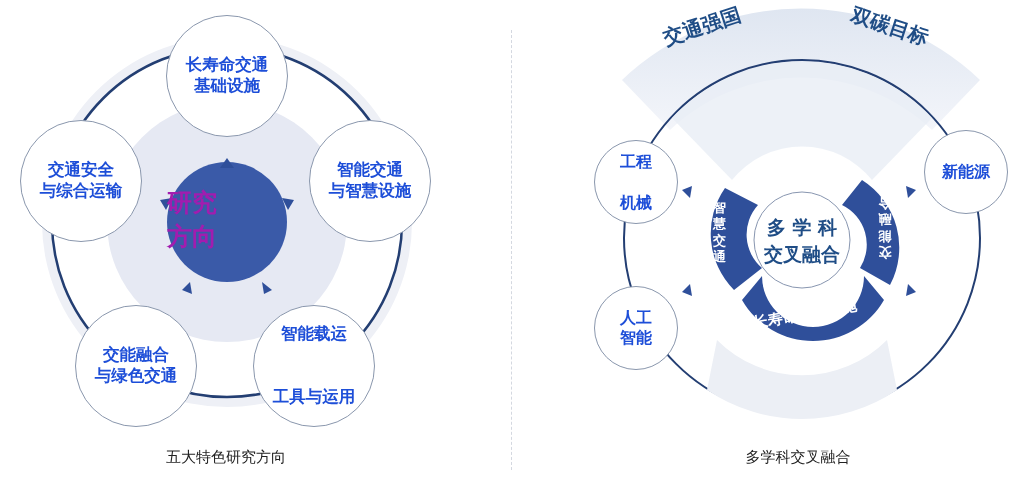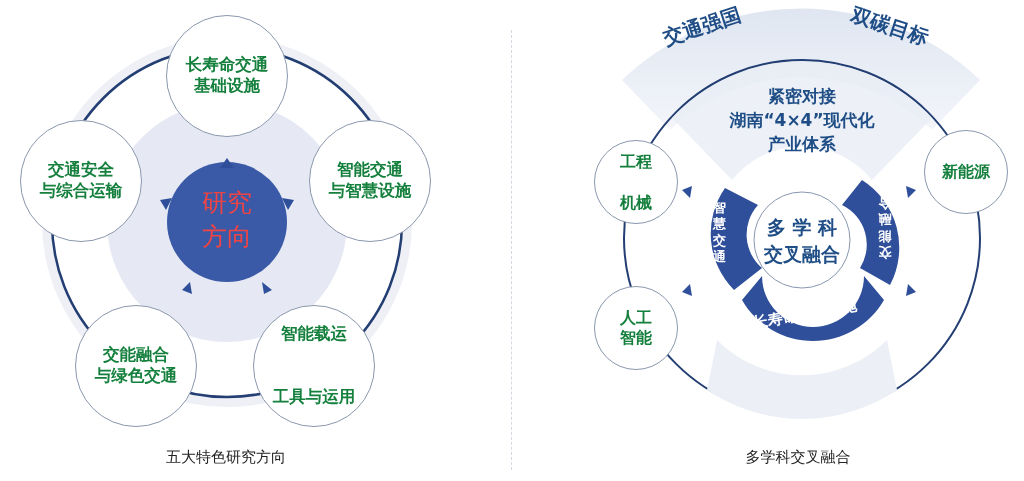--- a/index.html
+++ b/index.html
@@ -3,25 +3,25 @@
 <meta charset="utf-8">
 <style>
   html,body{margin:0;padding:0;background:#ffffff;}
   body{width:1024px;height:481px;position:relative;overflow:hidden;font-family:"DejaVu Sans",sans-serif;}
   .panel{position:absolute;top:0;height:481px;}
   #left-panel{left:0;width:512px;}
   #right-panel{left:512px;width:512px;}
   svg{position:absolute;left:0;top:0;}
   .divider{position:absolute;left:511px;top:30px;width:0;height:440px;border-left:1px dashed #d4d8e0;}
   .caption{position:absolute;top:448px;width:512px;text-align:center;font-size:15px;color:#222;}
-  .node{position:absolute;border-radius:50%;background:#fff;border:1px solid #8a97ad;box-sizing:border-box;display:flex;flex-direction:column;align-items:center;justify-content:center;color:#15803d;font-weight:bold;text-align:center;}
+  .node{position:absolute;border-radius:50%;background:#fff;border:1px solid #8a97ad;box-sizing:border-box;display:flex;flex-direction:column;align-items:center;justify-content:center;color:#1d4ed8;font-weight:bold;text-align:center;}
   .node span{display:block;line-height:1.25;}
   .lnode{width:122px;height:122px;font-size:16.5px;}
   .rnode{width:84px;height:84px;font-size:16px;}
-  .center-label{position:absolute;color:#ef4444;font-weight:normal;text-align:center;font-size:25px;line-height:1.35;}
+  .center-label{position:absolute;color:#a21caf;font-weight:bold;font-size:25px;line-height:1.35;}
   .inner-label{position:absolute;color:#1f4d86;font-weight:bold;text-align:center;font-size:19px;line-height:1.4;}
   .banner-text{position:absolute;color:#1f4d86;font-weight:bold;text-align:center;font-size:17px;line-height:1.4;}
 </style>
 </head>
 <body>
 
 <div id="left-panel" class="panel">
   <svg width="512" height="481">
     <circle cx="227" cy="222" r="185" fill="#eef0f6"></circle>
     <circle cx="227" cy="222" r="175" fill="#ffffff" stroke="#233e72" stroke-width="2.5"></circle>
@@ -84,25 +84,20 @@
       <polygon points="170,190 180,186 178,198"></polygon>
       <polygon points="170,292 180,296 178,284"></polygon>
       <polygon points="404,190 394,186 396,198"></polygon>
       <polygon points="404,292 394,296 396,284"></polygon>
     </g>
   </svg>
 
   <div class="banner-text" style="left:140px;top:12px;width:100px;transform:rotate(-18deg);font-size:20px;">交通强国</div>
   <div class="banner-text" style="left:328px;top:12px;width:100px;transform:rotate(18deg);font-size:20px;">双碳目标</div>
 
-  <div class="banner-text" style="left:160px;top:85px;width:260px;">
-    <span>紧密对接</span><br>
-    <span>湖南“4×4”现代化</span><br>
-    <span>产业体系</span>
-  </div>
 
   <div class="inner-label" style="left:240px;top:214px;width:100px;">
     <span>多 学 科</span><br>
     <span>交叉融合</span>
   </div>
 
   <div style="position:absolute;left:196px;top:200px;width:18px;color:#fff;font-weight:bold;font-size:13px;line-height:1.25;text-align:right;">智慧交通</div>
   <div style="position:absolute;left:218px;top:305px;width:150px;color:#fff;font-weight:bold;font-size:15px;text-align:center;transform:rotate(-10deg);">长寿命基础设施</div>
   <div style="position:absolute;left:364px;top:195px;width:18px;color:#fff;font-weight:bold;font-size:13px;line-height:1.25;text-align:center;transform:rotate(180deg);">交能融合</div>
 

